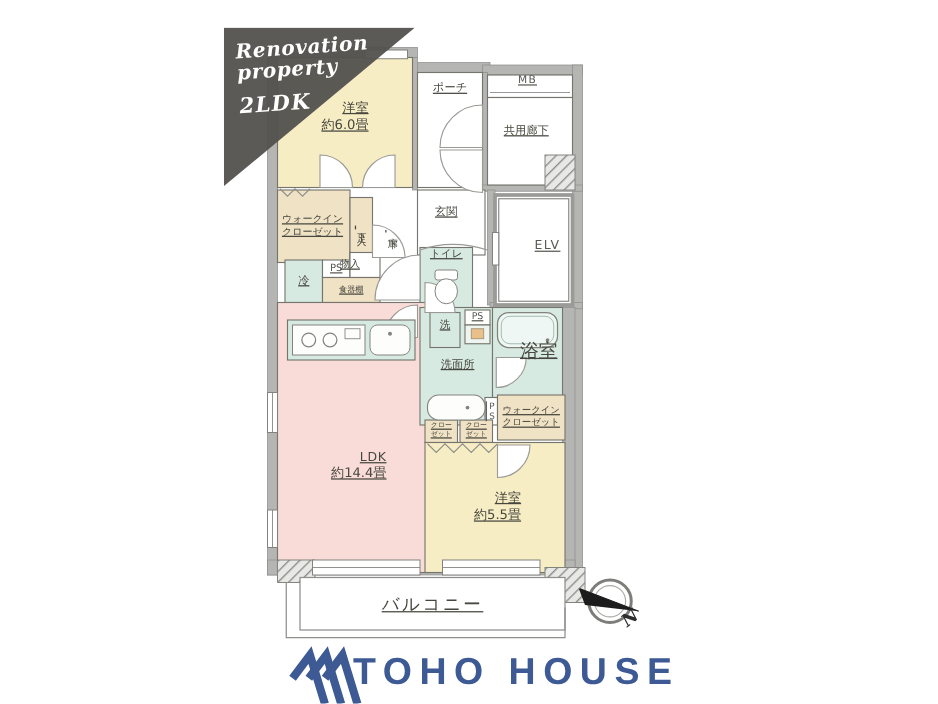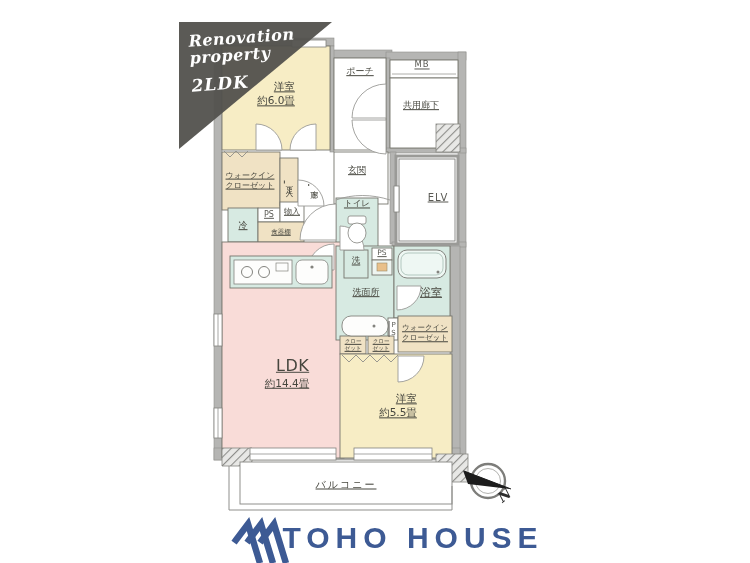--- a/index.html
+++ b/index.html
@@ -181,49 +181,49 @@
   <div class="lbl" style="left:250px;top:181px;font-size:8px">
     <span style="display:block">ウォークイン</span>
     <span style="display:block">クローゼット</span>
   </div>
   <div class="lbl vert" style="left:289px;top:182px;font-size:7.5px;transform:translate(-50%,-50%)">下足入</div>
   <div class="lbl vert" style="left:313px;top:185px;font-size:8px">廊下</div>
   <div class="lbl" style="left:357px;top:171px;font-size:9px">玄関</div>
   <div class="lbl" style="left:438px;top:197px;font-size:10px;letter-spacing:1px;color:#5a5a54">ELV</div>
   <div class="lbl" style="left:243px;top:226px;font-size:9px">冷</div>
   <div class="lbl" style="left:269px;top:215px;font-size:8px;color:#5a5a54">PS</div>
-  <div class="lbl" style="left:292px;top:212px;font-size:8px">物入</div>
+  <div class="lbl" style="left:280px;top:212px;font-size:8px">物入</div>
   <div class="lbl" style="left:281px;top:232px;font-size:6.5px">食器棚</div>
   <div class="lbl" style="left:357px;top:204px;font-size:8.5px">トイレ</div>
   <div class="lbl" style="left:356px;top:261px;font-size:8.5px">洗</div>
   <div class="lbl" style="left:382px;top:253px;font-size:7.5px;color:#5a5a54">PS</div>
   <div class="lbl" style="left:366px;top:293px;font-size:9px">洗面所</div>
-  <div class="lbl" style="left:431px;top:293px;font-size:11px">浴室</div>
+  <div class="lbl" style="left:431px;top:281px;font-size:15px">浴室</div>
   <div class="lbl vert" style="left:393px;top:329px;font-size:7px;letter-spacing:0;color:#5a5a54">PS</div>
   <div class="lbl" style="left:425px;top:333px;font-size:7.5px">
     <span style="display:block">ウォークイン</span>
     <span style="display:block">クローゼット</span>
   </div>
   <div class="lbl" style="left:353px;top:345px;font-size:5.5px">
     <span style="display:block">クロー</span>
     <span style="display:block">ゼット</span>
   </div>
   <div class="lbl" style="left:381px;top:345px;font-size:5.5px">
     <span style="display:block">クロー</span>
     <span style="display:block">ゼット</span>
   </div>
   <div class="lbl" style="left:287px;top:373px;font-size:10.5px">
-    <span style="display:block;font-size:16px;letter-spacing:0.5px">LDK</span>
+    <span style="display:block;font-size:10px;letter-spacing:0.5px">LDK</span>
     <span style="display:block">約14.4畳</span>
   </div>
   <div class="lbl" style="left:398px;top:406px;font-size:10.5px">
     <span style="display:block">洋室</span>
     <span style="display:block">約5.5畳</span>
   </div>
-  <div class="lbl" style="left:346px;top:484px;font-size:10px;letter-spacing:2px">バルコニー</div>
+  <div class="lbl" style="left:346px;top:484px;font-size:14px;letter-spacing:2px">バルコニー</div>
 
   <div class="n-label">N</div>
 
   <div id="banner">
     <div class="btxt">
       <span class="b1">Renovation</span>
       <span class="b2">property</span>
       <span class="b3">2LDK</span>
     </div>
   </div>

